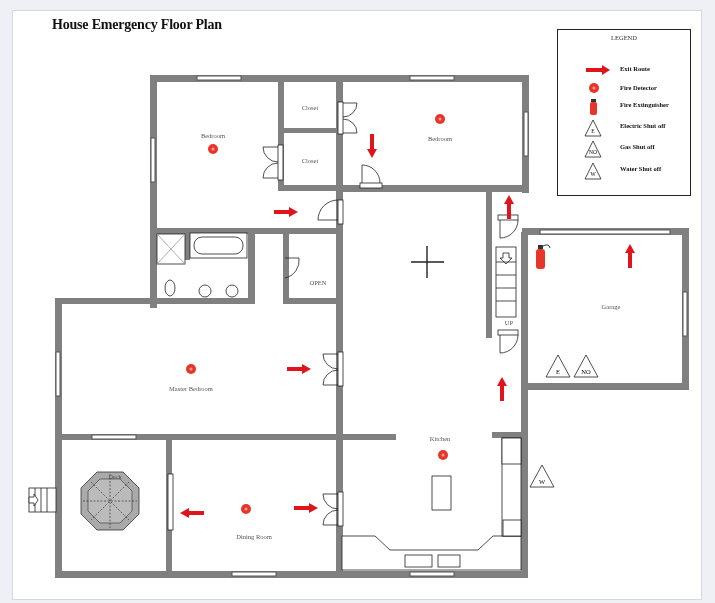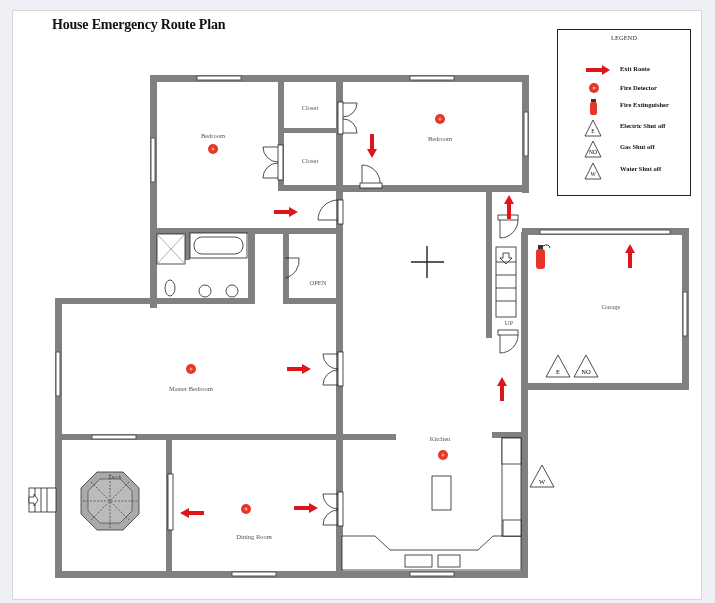--- a/index.html
+++ b/index.html
@@ -11,21 +11,21 @@
   .legend { position:absolute; left:557px; top:29px; width:132px; height:165px; border:1px solid #222; background:#fff; }
   .legend-title { position:absolute; left:0; right:0; top:4px; text-align:center; font-size:6.5px; color:#333; }
   .legend-item { position:absolute; left:0; width:132px; height:16px; }
   .legend-item .txt { position:absolute; left:62px; top:3px; font-size:6.5px; color:#111; font-weight:bold; white-space:nowrap; }
   .legend-item svg { position:absolute; left:22px; top:0; }
 </style>
 </head>
 <body>
 
 <div class="canvas"></div>
-<div class="title">House Emergency Route Plan</div>
+<div class="title">House Emergency Floor Plan</div>
 
 <svg class="plan" width="715" height="603" viewBox="0 0 715 603">
   <defs>
     <g id="arrowR">
         <rect x="0" y="-2" width="16" height="4" fill="#e0141b"></rect>
         <polygon points="15,-5 24,0 15,5" fill="#e0141b"></polygon>
       </g>
     <g id="det">
         <circle r="5" fill="#e8352a"></circle>
         <circle r="1.5" fill="#f7a08e"></circle>

